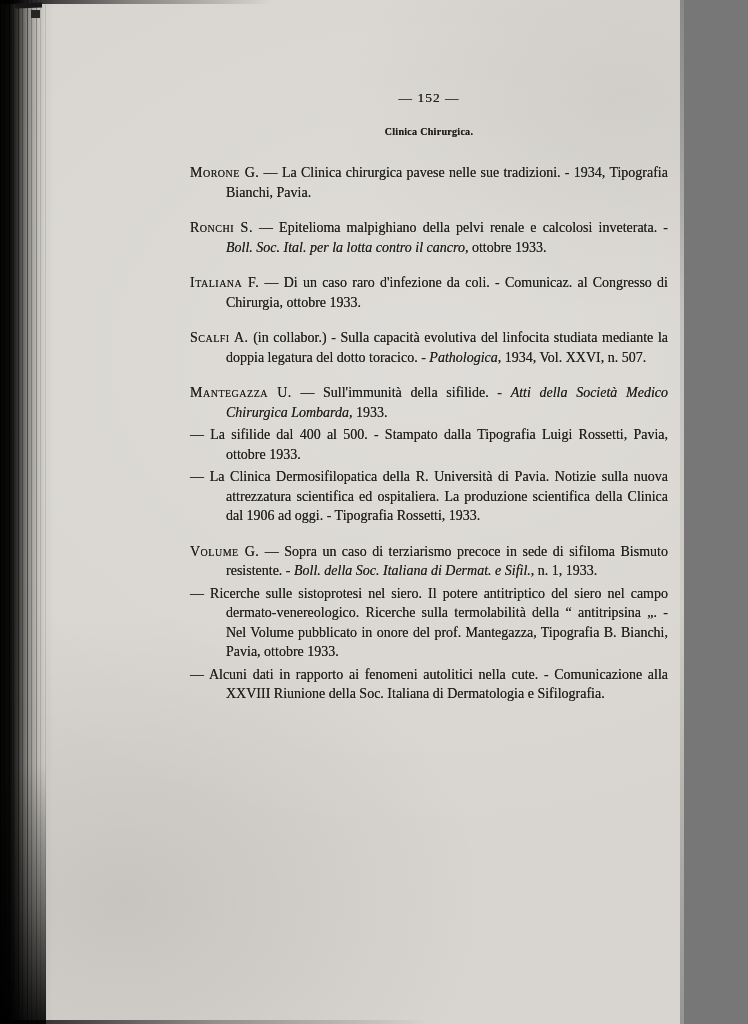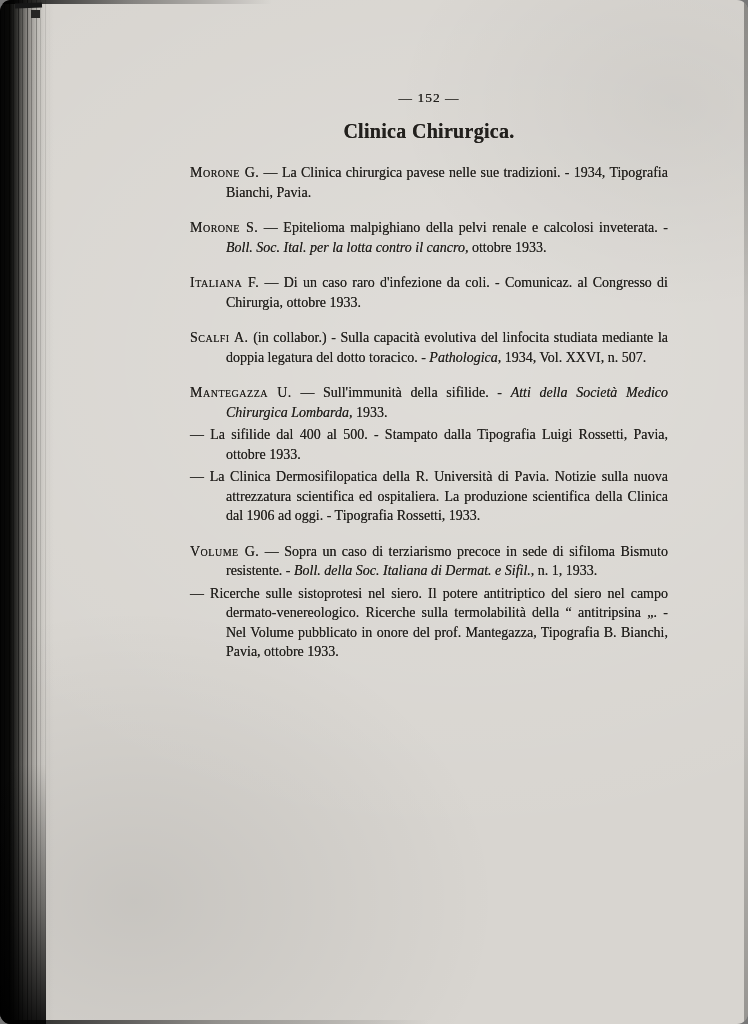--- a/index.html
+++ b/index.html
@@ -2,28 +2,27 @@
 <html><head>
 <meta charset="utf-8">
 <style>
   html,body{margin:0;padding:0;}
   body{
     width:748px;height:1024px;overflow:hidden;
     font-family:"Liberation Serif","DejaVu Serif",serif;
     background:#777;
   }
   .scan-page{
-    position:relative;width:748px;height:1024px;overflow:hidden;
+    position:relative;width:684px;height:1024px;overflow:hidden;
     background-color:var(--paper,#d8d5d0);
     background-image:
       radial-gradient(900px 700px at 62% 35%, rgba(255,255,255,.18), transparent 70%),
       radial-gradient(520px 420px at 18% 88%, rgba(0,0,0,.08), transparent 70%),
       radial-gradient(400px 300px at 90% 10%, rgba(0,0,0,.05), transparent 70%);
     color:var(--ink,#22201d);
-    border-radius:11px;
   }
   
   .binding-edge{
     position:absolute;left:0;top:0;bottom:0;width:54px;z-index:3;pointer-events:none;
     background:linear-gradient(90deg,
       #050505 0, #0a0a09 10px, rgba(28,28,26,.88) 17px,
       rgba(70,68,64,.55) 27px, rgba(118,116,110,.28) 37px,
       rgba(150,148,142,.1) 45px, transparent 54px);
   }
   .binding-edge::after{
@@ -56,21 +55,21 @@
   
   .content{
     position:absolute;left:190px;top:88px;width:478px;z-index:2;
     font-size:14px;line-height:19.5px;
     text-shadow:0 0 .6px rgba(40,38,34,.8);
   }
   .page-number{
     text-align:center;font-size:13.5px;letter-spacing:1px;margin:0 0 14px;
   }
   .section-title{
-    text-align:center;font-weight:bold;font-size:20px;letter-spacing:.3px;
+    text-align:center;font-weight:bold;font-size:10px;letter-spacing:.3px;
     margin:3px 0 22px;
   }
   .entry{
     margin:0 0 16px;padding-left:36px;text-indent:-36px;
     text-align:justify;
   }
   .entry.cont{margin-top:-13px;}
   .author{font-variant:small-caps;letter-spacing:.5px;margin-top:35px;}
   .ital{font-style:italic;}
 </style>
@@ -85,26 +84,27 @@
   <div class="edge-bottom"></div>
   <div class="mark-a"></div>
   <div class="mark-b"></div>
 
   <div class="content">
     <div class="page-number">— 152 —</div>
     <div id="sections">
         <section>
           <h2 class="section-title">Clinica Chirurgica.</h2>
           <p class="entry"><span class="author">Morone G.</span><span class="plain"> — La Clinica chirurgica pavese nelle sue tradizioni. - 1934, Tipografia Bianchi, Pavia.</span></p>
-          <p class="entry"><span class="author">Morone S.</span><span class="plain"> — Epitelioma malpighiano della pelvi renale e calcolosi inveterata. - </span><span class="ital">Boll. Soc. Ital. per la lotta contro il cancro</span><span class="plain">, ottobre 1933.</span></p>
+          <p class="entry"><span class="author">Ronchi S.</span><span class="plain"> — Epitelioma malpighiano della pelvi renale e calcolosi inveterata. - </span><span class="ital">Boll. Soc. Ital. per la lotta contro il cancro</span><span class="plain">, ottobre 1933.</span></p>
           <p class="entry"><span class="author">Italiana F.</span><span class="plain"> — Di un caso raro d'infezione da coli. - Comunicaz. al Congresso di Chirurgia, ottobre 1933.</span></p>
           <p class="entry"><span class="author">Scalfi A.</span><span class="plain"> (in collabor.) - Sulla capacità evolutiva del linfocita studiata mediante la doppia legatura del dotto toracico. - </span><span class="ital">Pathologica</span><span class="plain">, 1934, Vol. XXVI, n. 507.</span></p>
         </section>
         <section>
           <p class="entry"><span class="author">Mantegazza U.</span><span class="plain"> — Sull'immunità della sifilide. - </span><span class="ital">Atti della Società Medico Chirurgica Lombarda</span><span class="plain">, 1933.</span></p>
           <p class="entry cont"><span class="plain">— La sifilide dal 400 al 500. - Stampato dalla Tipografia Luigi Rossetti, Pavia, ottobre 1933.</span></p>
           <p class="entry cont"><span class="plain">— La Clinica Dermosifilopatica della R. Università di Pavia. Notizie sulla nuova attrezzatura scientifica ed ospitaliera. La produzione scientifica della Clinica dal 1906 ad oggi. - Tipografia Rossetti, 1933.</span></p>
           <p class="entry"><span class="author">Volume G.</span><span class="plain"> — Sopra un caso di terziarismo precoce in sede di sifiloma Bismuto resistente. - </span><span class="ital">Boll. della Soc. Italiana di Dermat. e Sifil.</span><span class="plain">, n. 1, 1933.</span></p>
           <p class="entry cont"><span class="plain">— Ricerche sulle sistoprotesi nel siero. Il potere antitriptico del siero nel campo dermato-venereologico. Ricerche sulla termolabilità della “ antitripsina „. - Nel Volume pubblicato in onore del prof. Mantegazza, Tipografia B. Bianchi, Pavia, ottobre 1933.</span></p>
+          <p class="entry cont"><span class="plain">— Alcuni dati in rapporto ai fenomeni autolitici nella cute. - Comunicazione alla XXVIII Riunione della Soc. Italiana di Dermatologia e Sifilografia.</span></p>
         </section>
       </div>
   </div>
 </div>
 
 </body></html>

